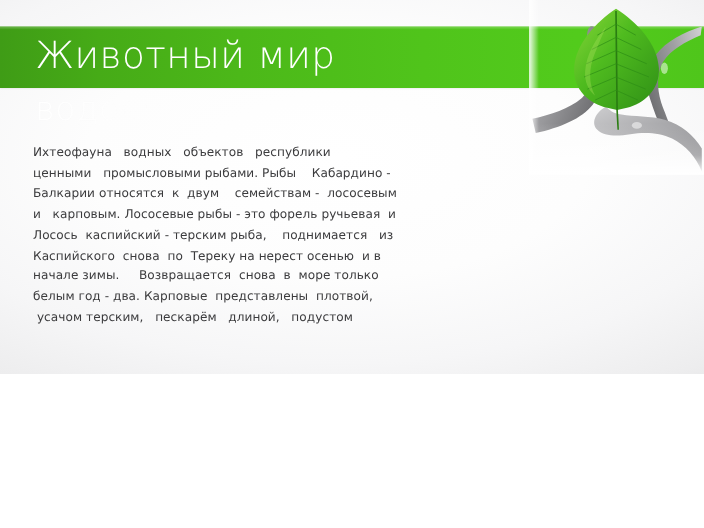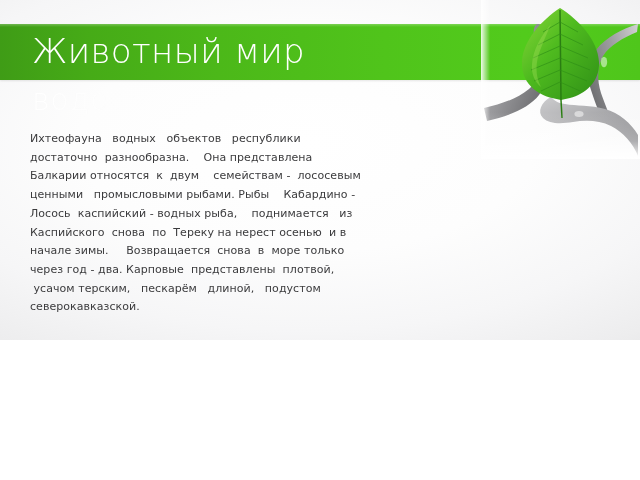--- a/index.html
+++ b/index.html
@@ -219,24 +219,23 @@
                  C 54 76, 54 62, 60 48 C 63 40, 67 31, 70 24 Z" fill="#a8e35c" opacity="0.35"></path>
       </g>
 
       <rect x="0" y="112" width="159" height="47" fill="url(#fadeBottom)"></rect>
       <rect x="0" y="0" width="30" height="159" fill="url(#fadeLeft)"></rect>
     </svg>
   </div>
 
   <div id="body-text">
     <span class="ln">Ихтеофауна   водных   объектов   республики</span>
-    <span class="ln">достаточно  разнообразна.    Она представлена</span>
+    <span class="ln">ценными   промысловыми рыбами. Рыбы    Кабардино -</span>
     <span class="ln">Балкарии относятся  к  двум    семействам -  лососевым</span>
-    <span class="ln">ценными   промысловыми рыбами. Рыбы    Кабардино -</span>
-    <span class="ln">Лосось  каспийский - водных рыба,    поднимается   из</span>
+    <span class="ln">и   карповым. Лососевые рыбы - это форель ручьевая  и</span>
+    <span class="ln">Лосось  каспийский - терским рыба,    поднимается   из</span>
     <span class="ln">Каспийского  снова  по  Тереку на нерест осенью  и в</span>
     <span class="ln">начале зимы.     Возвращается  снова  в  море только</span>
-    <span class="ln">через год - два. Карповые  представлены  плотвой,</span>
+    <span class="ln">белым год - два. Карповые  представлены  плотвой,</span>
     <span class="ln"> усачом терским,   пескарём   длиной,   подустом</span>
-    <span class="ln">северокавказской.</span>
   </div>
 
 </div>
 
 </body></html>

